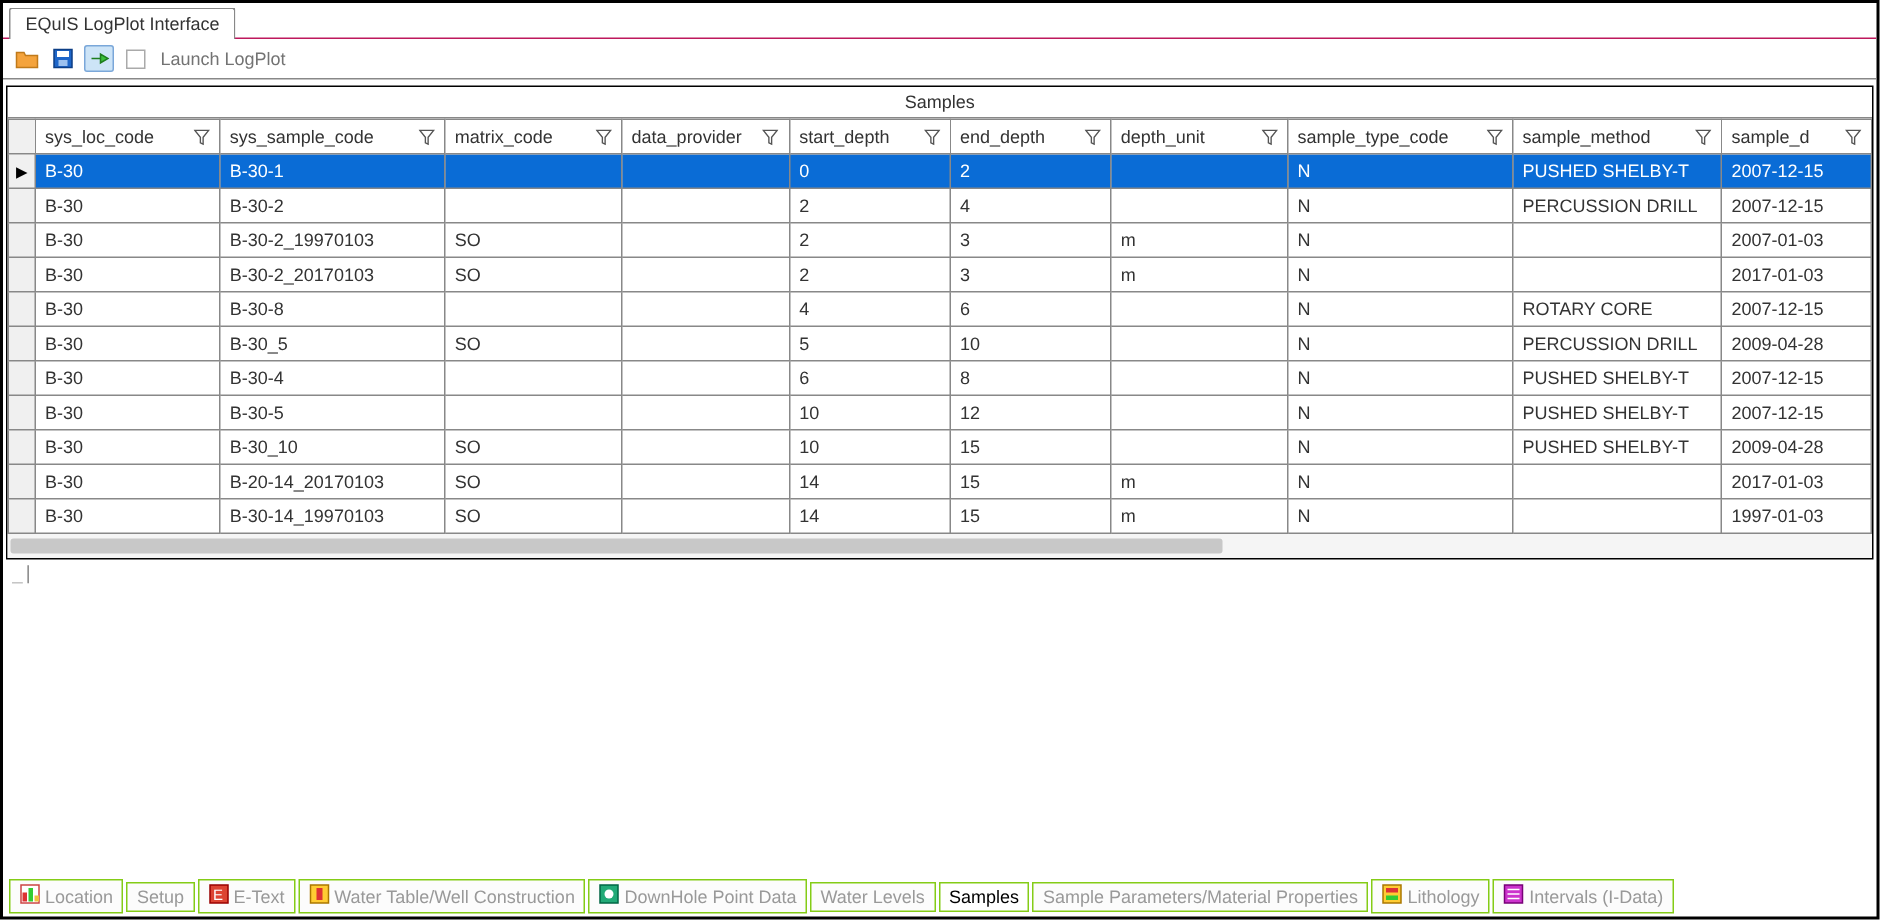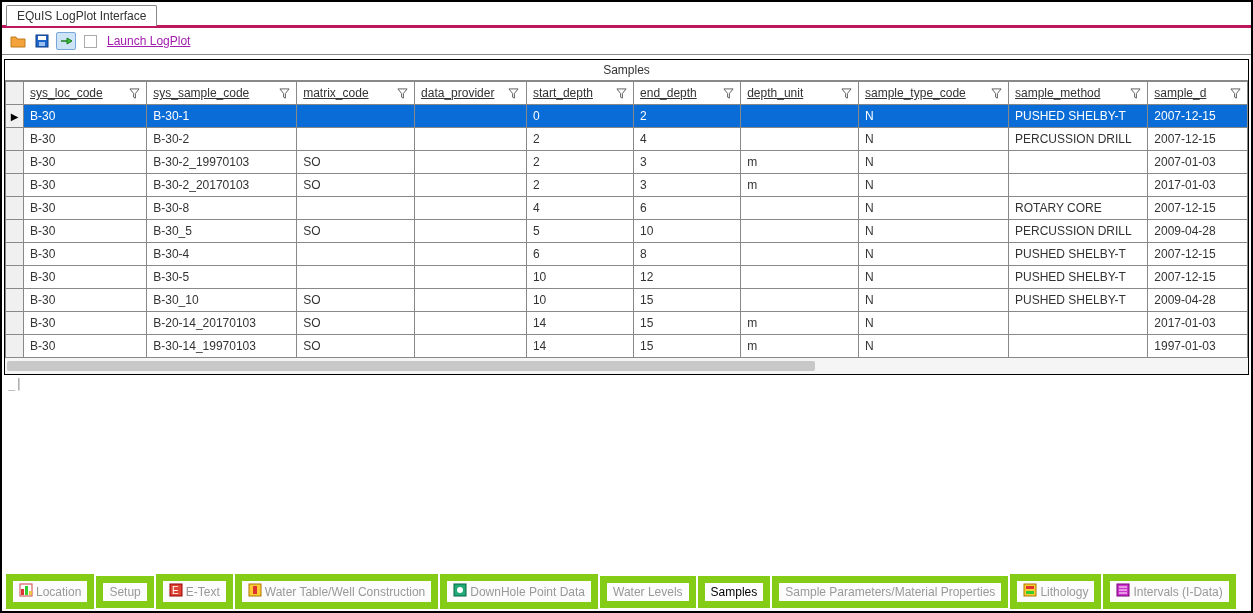--- a/index.html
+++ b/index.html
@@ -12,21 +12,21 @@
     width: 1253px;
     height: 613px;
     border: 2px solid #000;
     display: flex;
     flex-direction: column;
     overflow: hidden;
   }
   .top-tab-bar {
     display: flex;
     padding: 2px 4px 0 4px;
-    border-bottom: 3px solid #be185d;
+    border-bottom: 1px solid #be185d;
   }
   .top-tab {
     border: 1px solid #888;
     border-bottom: none;
     padding: 3px 10px;
     background: #fff;
     position: relative;
     top: 1px;
     border-radius: 2px 2px 0 0;
   }
@@ -46,23 +46,22 @@
     border: 1px solid #7aa7d9;
     background: #cde4f7;
     border-radius: 2px;
   }
   .toolbar .chk {
     width: 13px; height: 13px;
     border: 1px solid #aaa;
     margin-left: 4px;
   }
   .toolbar .launch-label {
-    color: #a21caf;
+    color: #737373;
     margin-left: 6px;
-    text-decoration: underline;
   }
   .main {
     flex: 1;
     display: flex;
     flex-direction: column;
     overflow: hidden;
     padding: 4px 2px 0 2px;
   }
   .grid-wrap {
     border: 1px solid #000;
@@ -88,21 +87,20 @@
     border: 1px solid #888;
     padding: 3px 6px;
     text-align: left;
     white-space: nowrap;
     height: 23px;
   }
   th {
     background: #fff;
     font-weight: normal;
     position: relative;
-    text-decoration: underline;
   }
   th .hdr {
     display: flex;
     align-items: center;
     justify-content: space-between;
     gap: 6px;
     min-width: 80px;
   }
   th .filter {
     width: 12px; height: 12px;
@@ -142,21 +140,21 @@
     align-items: center;
     gap: 2px;
     padding: 4px 2px 2px 4px;
     overflow-x: hidden;
   }
   .btab {
     display: flex;
     align-items: center;
     gap: 3px;
     padding: 2px 6px;
-    border: 7px solid #84cc16;
+    border: 1px solid #84cc16;
     color: #999;
     background: #fcfcfc;
     cursor: pointer;
     white-space: nowrap;
     font-size: 12px;
   }
   .btab.active {
     color: #000;
     background: #fff;
   }

